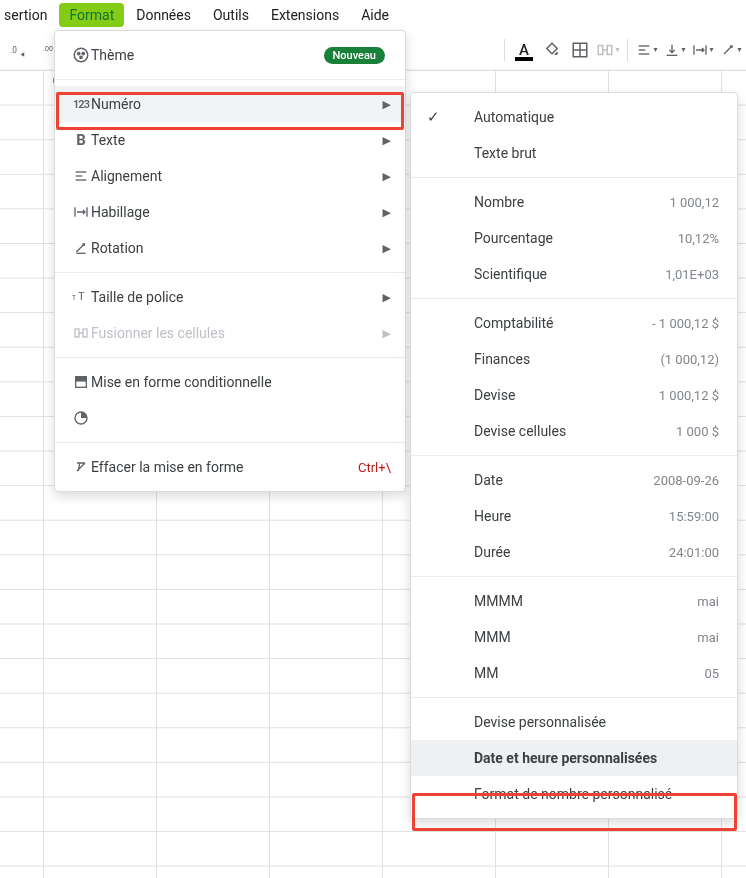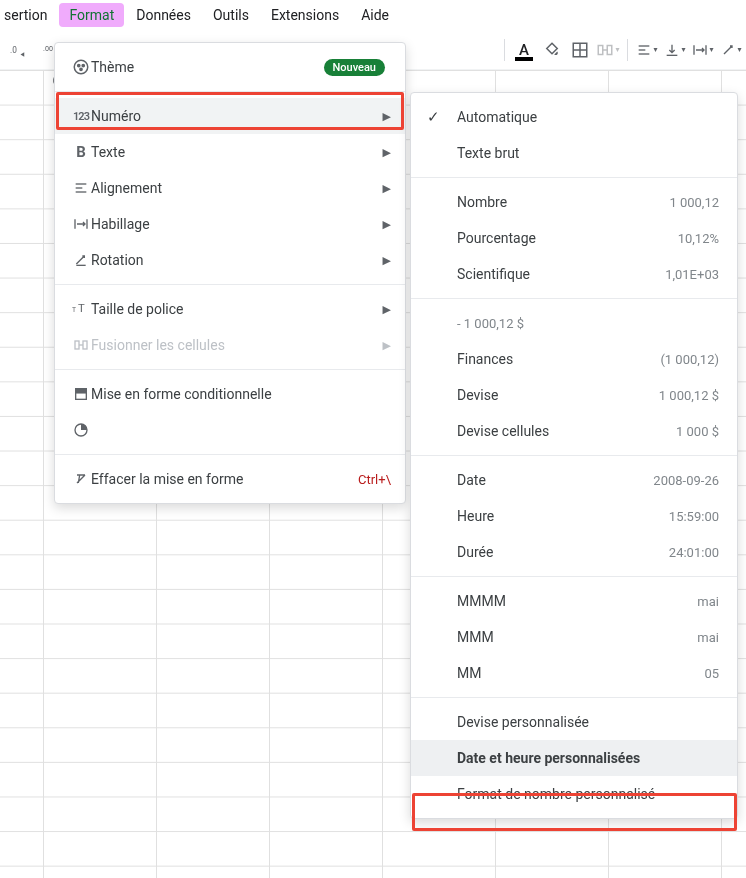--- a/index.html
+++ b/index.html
@@ -22,21 +22,21 @@
     gap: 2px;
     background: #fff;
   }
   .menubar-item {
     padding: 4px 10px;
     border-radius: 4px;
     cursor: pointer;
     color: #202124;
     font-size: 14px;
   }
-  .menubar-item.active { background: #f0abfc; color:#137333; }
+  .menubar-item.active { background: #84cc16; color:#137333; }
   
   .toolbar {
     display: flex;
     align-items: center;
     height: 40px;
     padding: 0 6px;
     gap: 8px;
     border-bottom: 1px solid #f1f3f4;
   }
   .tb-icon {
@@ -63,21 +63,21 @@
     line-height:22px;}
   
   .menu {
     position:absolute;
     background:#fff;
     border:1px solid #dadce0;
     border-radius:4px;
     box-shadow:0 4px 12px rgba(0,0,0,.15);
     padding:6px 0;
   }
-  .format-menu { top:42px; left:54px; width:352px; }
+  .format-menu { top:30px; left:54px; width:352px; }
   .menu-row {
     display:flex; align-items:center;
     height:36px; padding:0 14px 0 16px;
     cursor:pointer; color:#3c4043;
     position:relative;
   }
   .menu-row.disabled { color:#bdc1c6; cursor:default;}
   .menu-row .icon { width:20px; height:20px; margin-right:0;
     display:flex;align-items:center;justify-content:center; color:#5f6368;}
   .menu-row.disabled .icon { color:#bdc1c6;}
@@ -93,21 +93,21 @@
     position:absolute; left:56px; top:92px; width:348px; height:38px;
     border:3px solid #ed4334; border-radius:2px; pointer-events:none; z-index:5;
   }
   
   .number-menu { top:92px; left:410px; width:328px; }
   .num-row {
     display:flex; align-items:center; height:36px;
     padding:0 18px 0 46px; cursor:pointer; position:relative;
   }
   .num-row .check { position:absolute; left:16px; color:#3c4043; font-size:15px;}
-  .num-row .lbl { flex:1; color:#3c4043;}
+  .num-row .lbl { flex:1; color:#3c4043;margin-left:17px;}
   .num-row .val { color:#80868b; font-size:13px; white-space:nowrap;}
   .num-row.hovered { background:#eef0f2;font-weight:bold;}
   .highlight-red2 {
     position:absolute; left:412px; top:793px; width:325px; height:38px;
     border:3px solid #ed4334; border-radius:2px; pointer-events:none; z-index:5;
   }
   .num-sep { height:1px; background:#e8eaed; margin:6px 0;}
   svg { display:block; }
 </style>
 </head>
@@ -332,20 +332,21 @@
   <div class="num-row">
     <span class="lbl">Pourcentage</span>
     <span class="val">10,12%</span>
   </div>
   <div class="num-row">
     <span class="lbl">Scientifique</span>
     <span class="val">1,01E+03</span>
   </div>
   <div class="num-sep"></div>
   <div class="num-row">
+    <span class="lbl">Comptabilité</span>
     <span class="val">- 1 000,12 $</span>
   </div>
   <div class="num-row">
     <span class="lbl">Finances</span>
     <span class="val">(1 000,12)</span>
   </div>
   <div class="num-row">
     <span class="lbl">Devise</span>
     <span class="val">1 000,12 $</span>
   </div>

